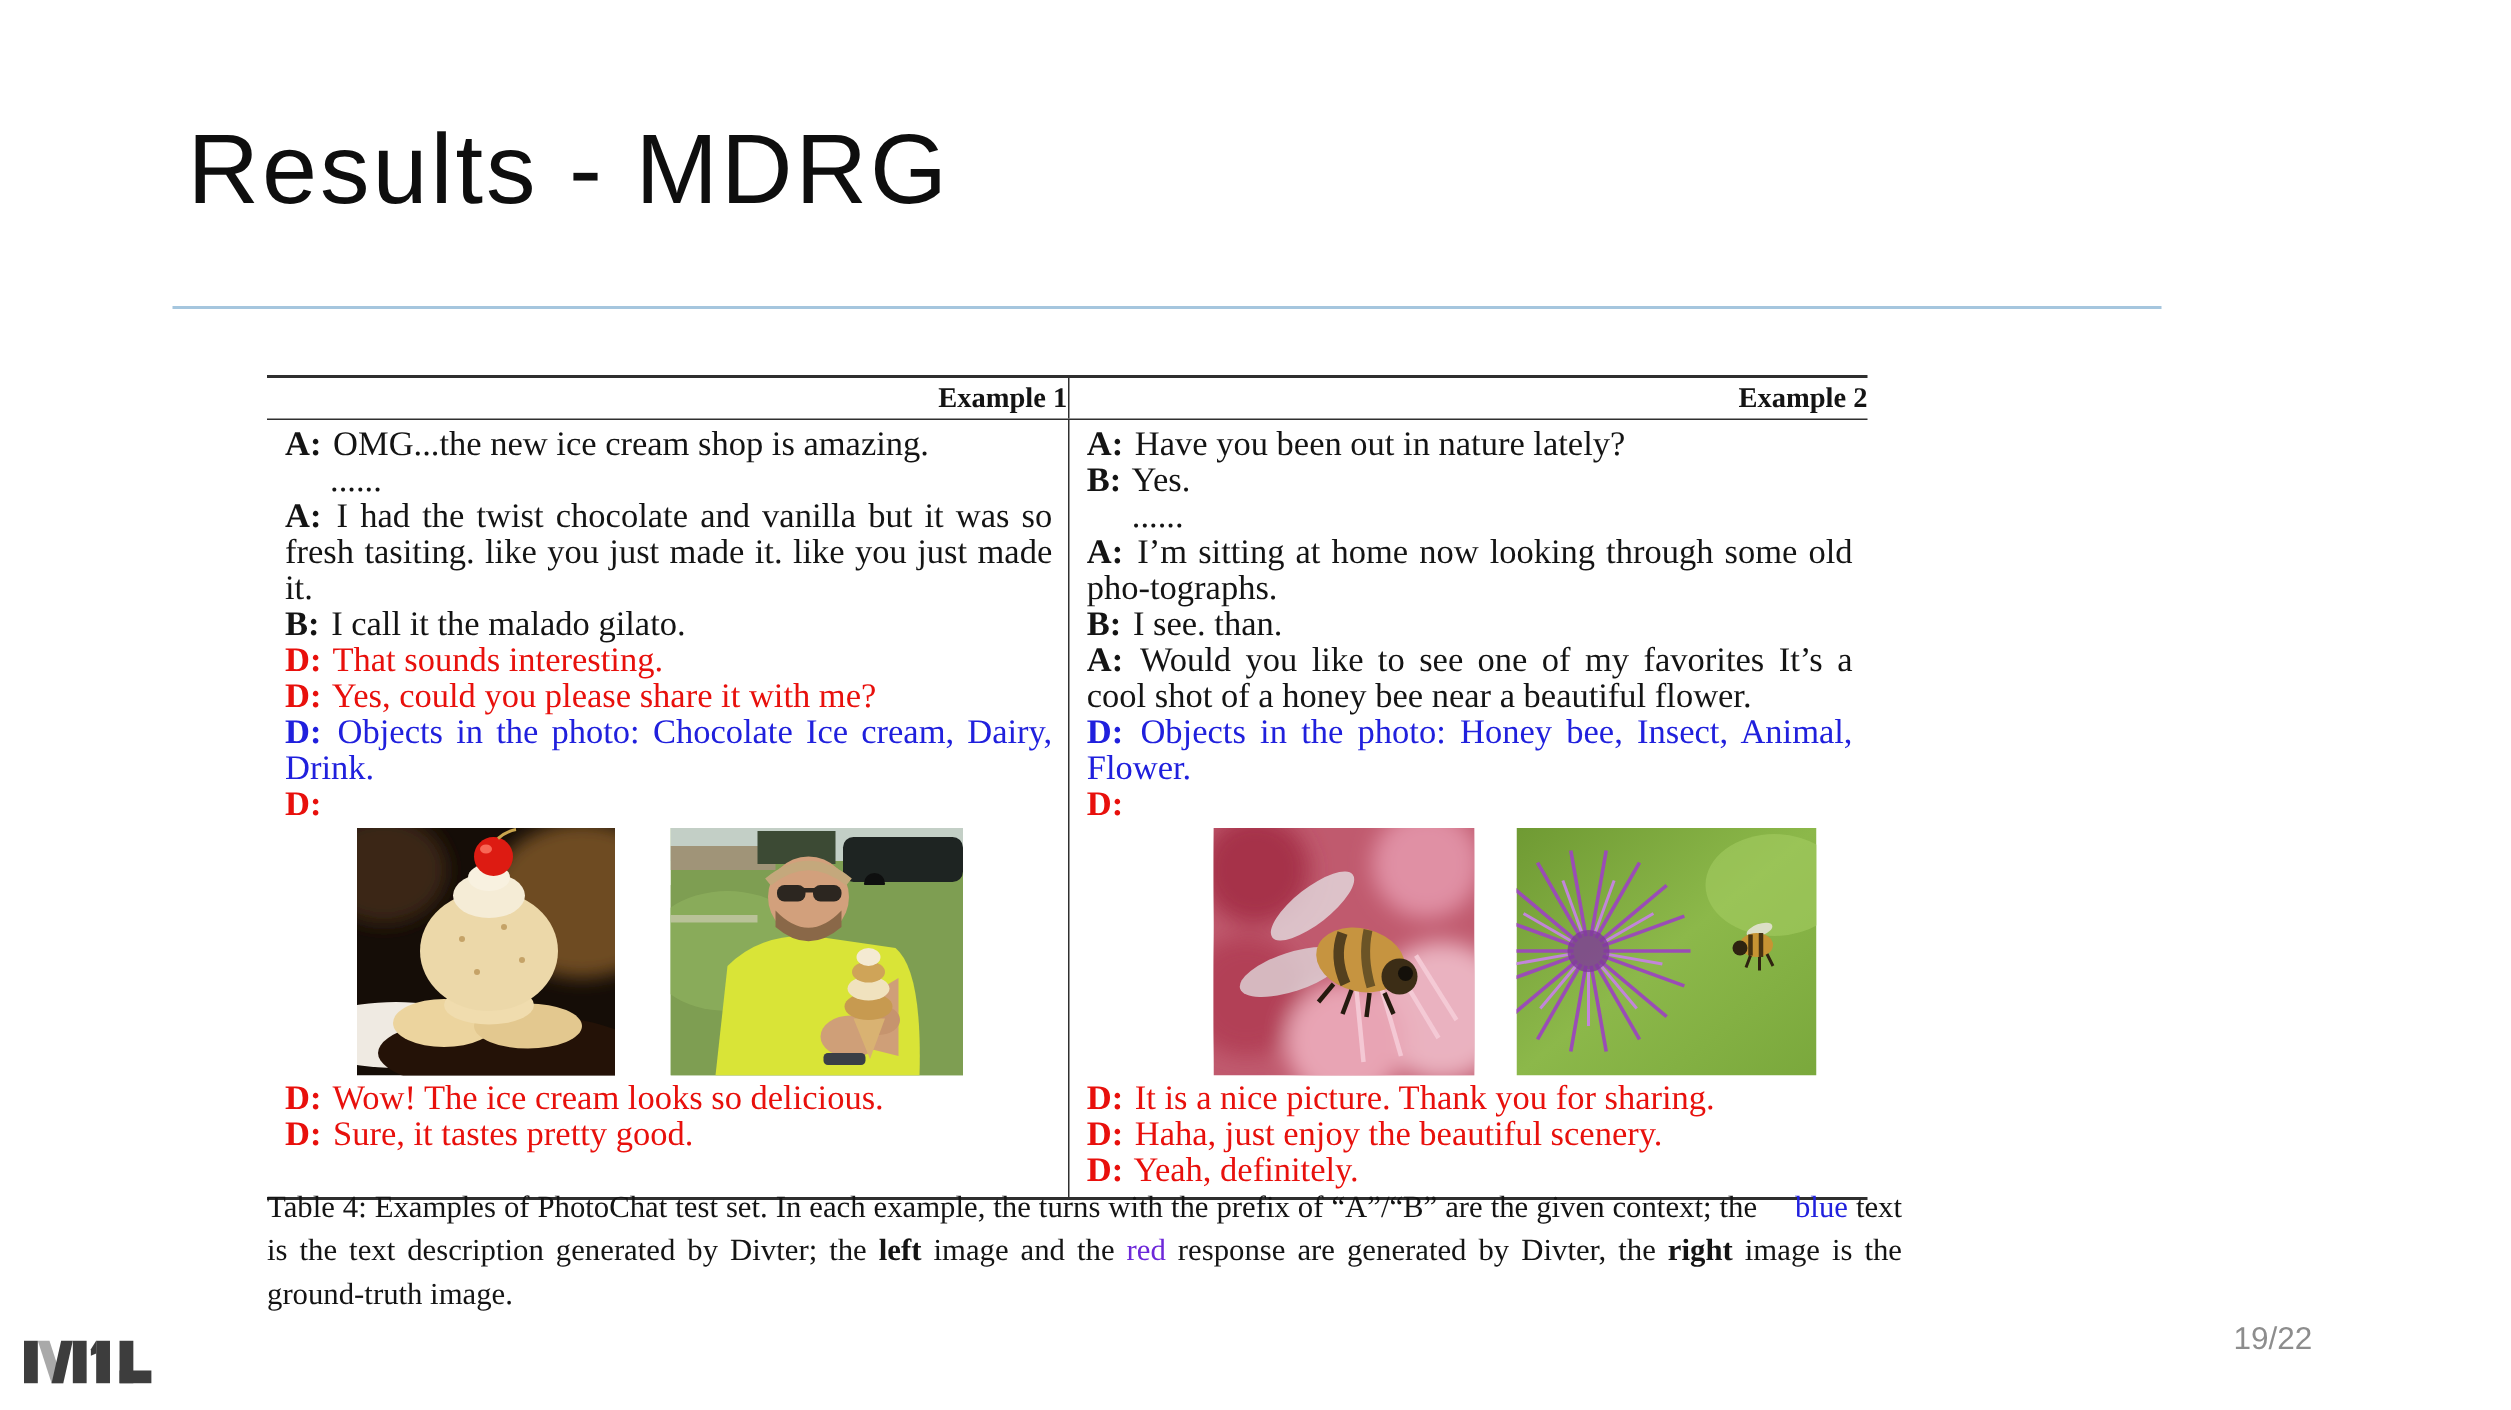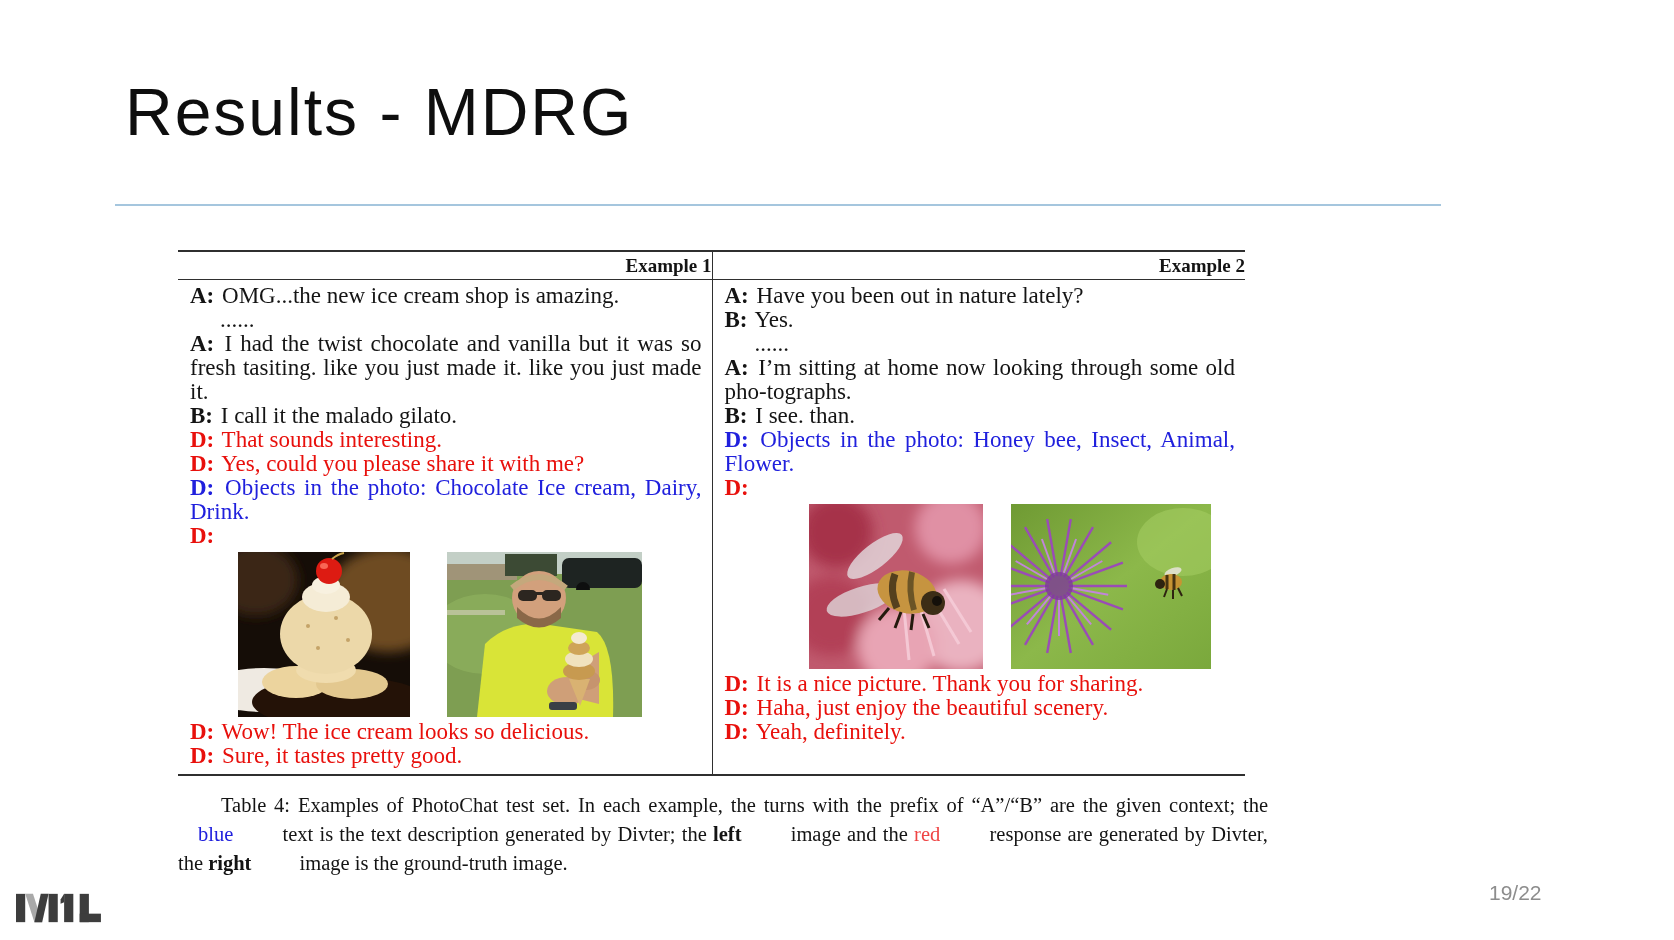--- a/index.html
+++ b/index.html
@@ -33,23 +33,23 @@
   .spk{margin-right:2px;}
   .img-row{display:flex;}
   .img-row.example1-row{margin:4px 0 3px 48px;gap:37px;}
   .img-row.example2-row{margin:4px 0 3px 84px;gap:28px;}
   .img-row svg{display:block;}
   .caption{
     position:absolute;left:178px;top:791px;width:1090px;margin:0;
     font-family:"Liberation Serif",serif;font-size:20.5px;line-height:29px;
     text-align:justify;color:#141414;
   }
-  .seg-normal{color:#141414;margin-left:43px;}
+  .seg-normal{color:#141414;}
   .seg-blue{color:#2020dd;padding-left:20px;}
-  .seg-red{color:#ef4444;}
+  .seg-red{color:#6d28d9;}
   .seg-bold{font-weight:bold;color:#141414;}
   .logo{position:absolute;left:16px;top:888px;}
   .page-num{position:absolute;left:1489px;top:881px;font-size:21px;color:#8d8d8d;}
 </style>
 </head>
 <body>
 
 <div class="slide">
 
   <h1 class="title">Results - MDRG</h1>
@@ -129,20 +129,21 @@
 </div>
             <div class="turn red"><b class="spk">D:</b> Wow! The ice cream looks so delicious.</div>
             <div class="turn red"><b class="spk">D:</b> Sure, it tastes pretty good.</div>
           </div>
         <div class="bcell">
             <div class="turn black"><b class="spk">A:</b> Have you been out in nature lately?</div>
             <div class="turn black"><b class="spk">B:</b> Yes.</div>
             <div class="turn black indent">......</div>
             <div class="turn black"><b class="spk">A:</b> I’m sitting at home now looking through some old pho-tographs.</div>
             <div class="turn black"><b class="spk">B:</b> I see. than.</div>
+            <div class="turn black"><b class="spk">A:</b> Would you like to see one of my favorites It’s a cool shot of a honey bee near a beautiful flower.</div>
             <div class="turn blue"><b class="spk">D:</b> Objects in the photo: Honey bee, Insect, Animal, Flower.</div>
             <div class="turn red"><b class="spk">D:</b> </div>
             <div class="img-row example2-row">
   <svg width="174" height="165" viewBox="0 0 174 165" role="img">
     <defs>
                   <filter id="b3" x="-40%" y="-40%" width="180%" height="180%">
                     <feGaussianBlur stdDeviation="7"></feGaussianBlur>
                   </filter>
                 </defs>
     <rect width="174" height="165" fill="#c05a6e"></rect>

